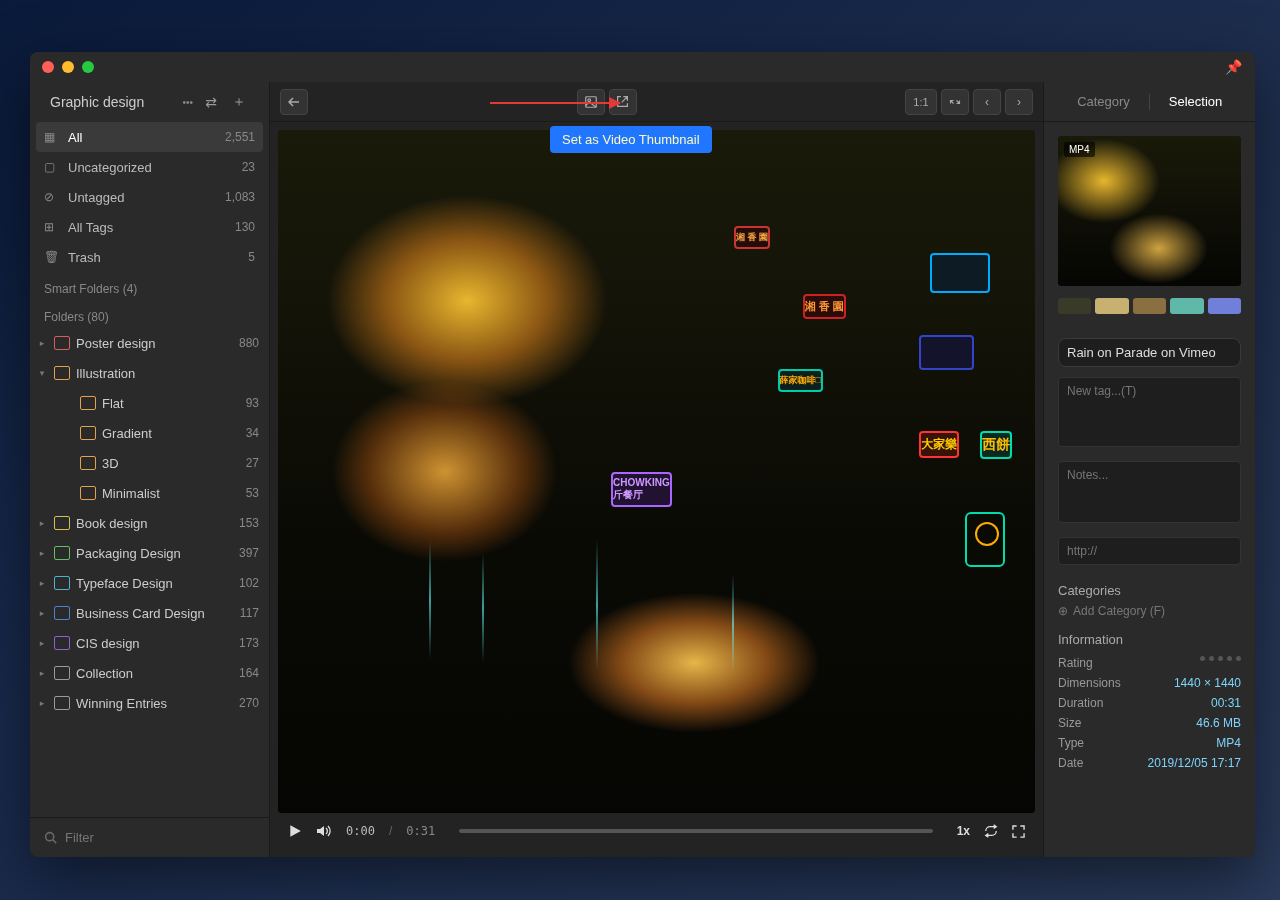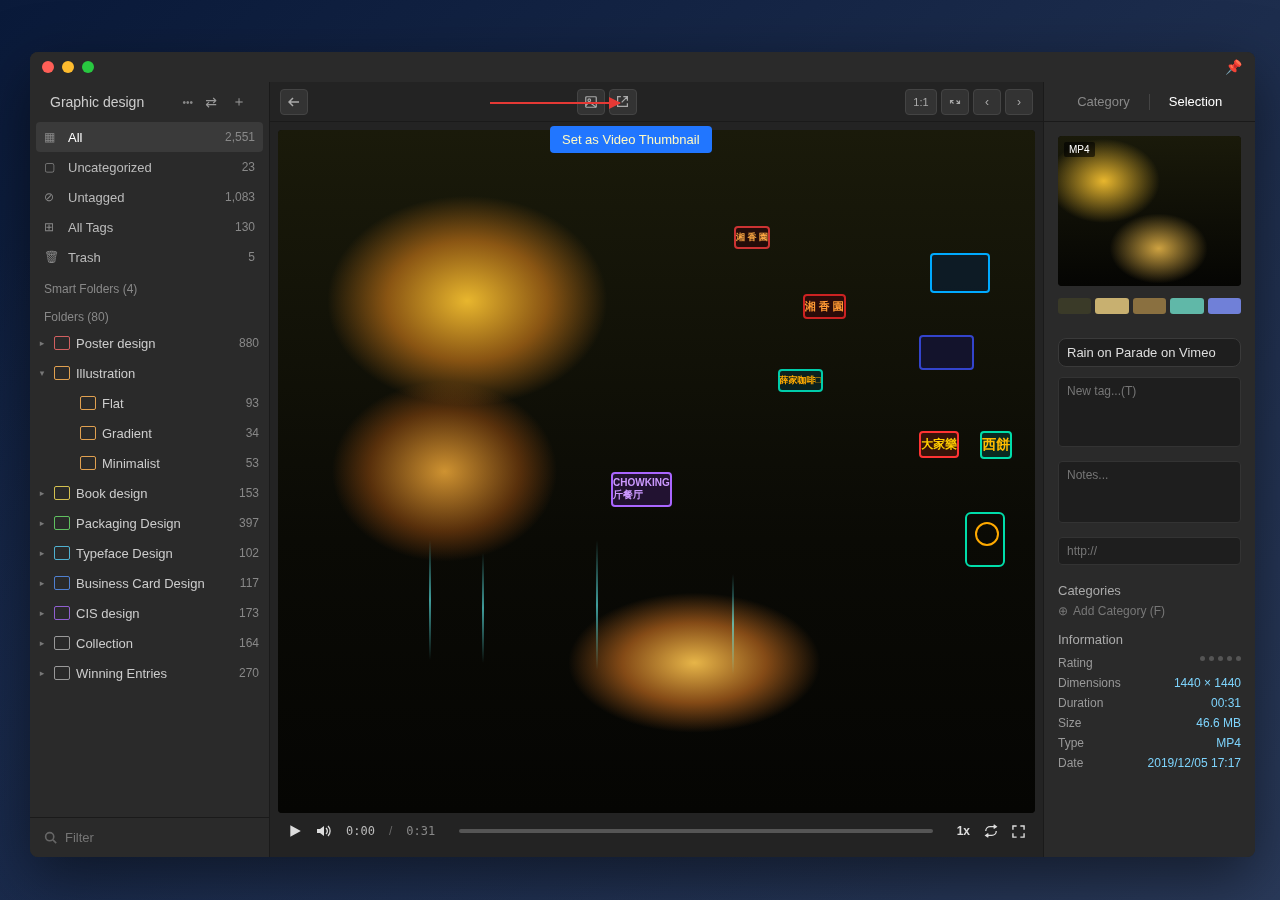--- a/index.html
+++ b/index.html
@@ -170,20 +170,26 @@
             </div>
             <div class="folder-row child">
               <span class="caret"></span>
               <span class="ficon" style="color:#e0a050"></span>
               <span class="flabel">Gradient</span>
               <span class="fcount">34</span>
             </div>
             <div class="folder-row child">
               <span class="caret"></span>
               <span class="ficon" style="color:#e0a050"></span>
+              <span class="flabel">3D</span>
+              <span class="fcount">27</span>
+            </div>
+            <div class="folder-row child">
+              <span class="caret"></span>
+              <span class="ficon" style="color:#e0a050"></span>
               <span class="flabel">Minimalist</span>
               <span class="fcount">53</span>
             </div>
             <div class="folder-row">
               <span class="caret">▸</span>
               <span class="ficon" style="color:#d4c050"></span>
               <span class="flabel">Book design</span>
               <span class="fcount">153</span>
             </div>
             <div class="folder-row">

